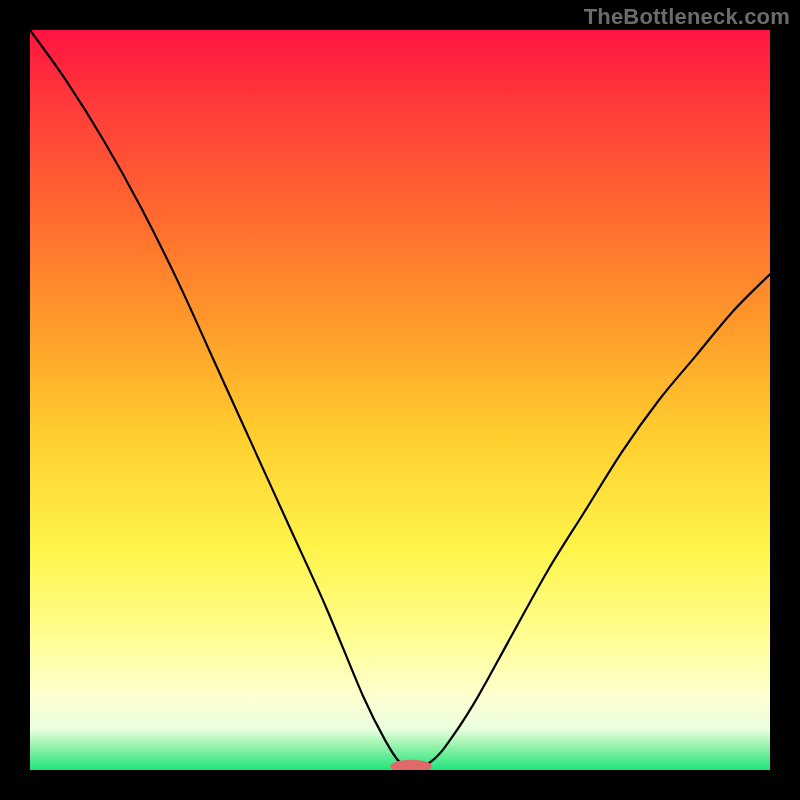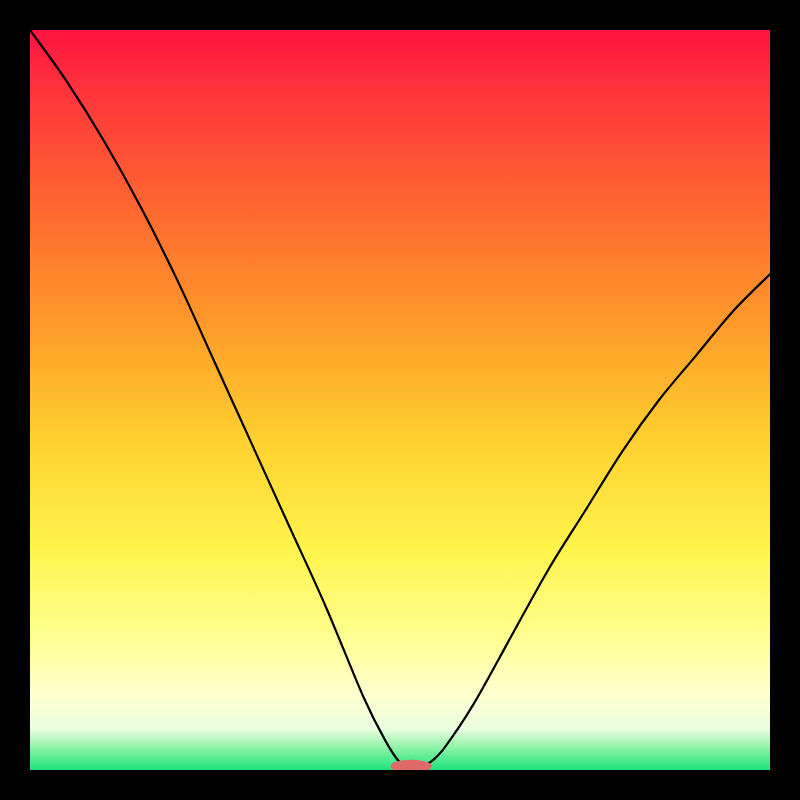--- a/index.html
+++ b/index.html
@@ -36,20 +36,21 @@
     height: 740px;
   }
   svg {
     display: block;
   }
 </style>
 </head>
 <body>
 
 <div class="outer">
+  <div class="watermark">TheBottleneck.com</div>
   <div class="plot-wrap">
     <svg id="plot-svg" width="740" height="740" viewBox="0 0 740 740">
       <defs>
         <linearGradient id="bg-grad" x1="0" y1="0" x2="0" y2="1">
             <stop offset="0%" stop-color="#ff1441"></stop>
             <stop offset="10%" stop-color="#ff3a3a"></stop>
             <stop offset="25%" stop-color="#ff6a2f"></stop>
             <stop offset="40%" stop-color="#ff9b2a"></stop>
             <stop offset="55.00000000000001%" stop-color="#ffcf2e"></stop>
             <stop offset="70%" stop-color="#fff44a"></stop>

